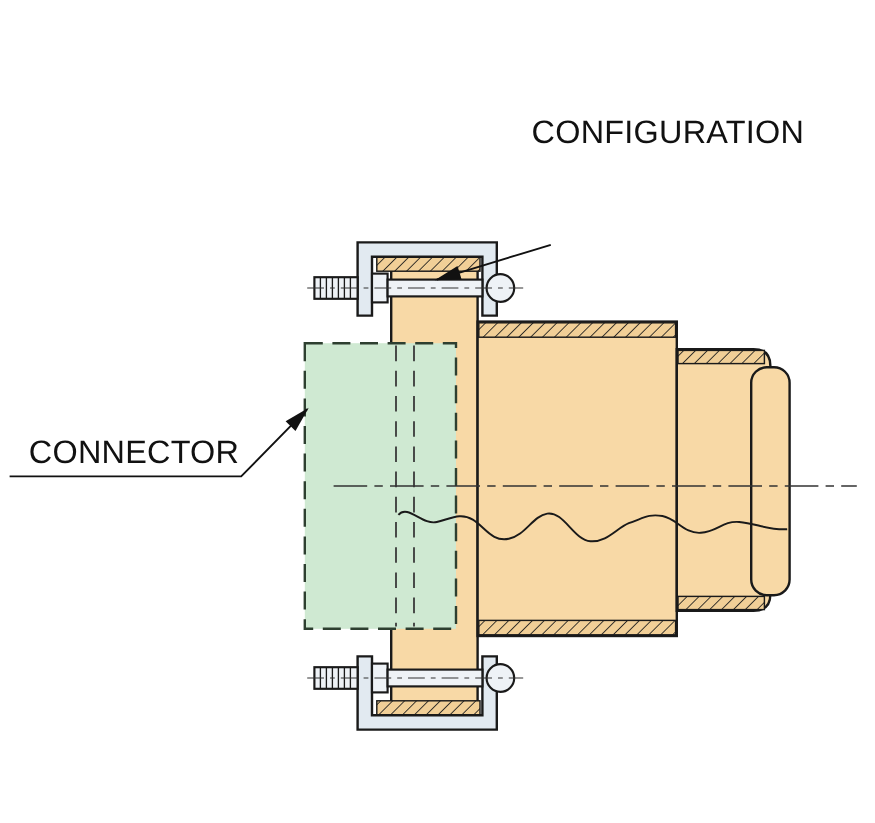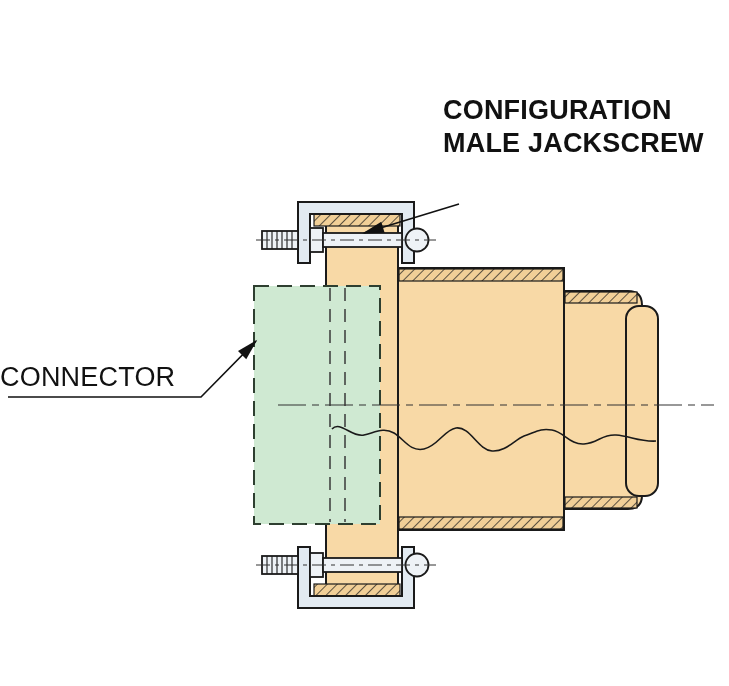--- a/index.html
+++ b/index.html
@@ -6,21 +6,21 @@
   html,body{margin:0;padding:0;background:#ffffff;}
   .stage{
     position:relative;width:729px;height:686px;background:#ffffff;
     font-family:"Liberation Sans","DejaVu Sans",sans-serif;overflow:hidden;
   }
   .stage svg{position:absolute;left:0;top:0;}
   .label{
     position:absolute;color:#111111;font-size:27px;line-height:33px;
     letter-spacing:.2px;white-space:nowrap;
   }
-  .label div{white-space:nowrap;font-weight:bold;}
+  .label div{white-space:nowrap;}
 </style>
 </head>
 <body>
 
 <div class="stage">
 
   <svg width="729" height="686" viewBox="0 0 729 686">
     <defs>
       <pattern id="hatch" width="7" height="7" patternUnits="userSpaceOnUse" patternTransform="rotate(45)">
         <rect width="7" height="7" fill="#f1cf97"></rect>
@@ -81,18 +81,17 @@
     </g>
 
     <g stroke="#111111" stroke-width="1.6" fill="none">
       <line x1="459" y1="204" x2="364" y2="233" marker-end="url(#arrowhead)"></line>
       <polyline points="8,397 201,397 256,341" marker-end="url(#arrowhead)"></polyline>
     </g>
   </svg>
 
   <div class="label" style="left:443px;top:94px;">
     <div>CONFIGURATION</div>
-    <div>MALE JACKSCREW</div>
   </div>
 
-  <div class="label" style="left:0;top:361px;">CONNECTOR</div>
+  <div class="label" style="left:24px;top:361px;">CONNECTOR</div>
 
 </div>
 
 </body></html>

